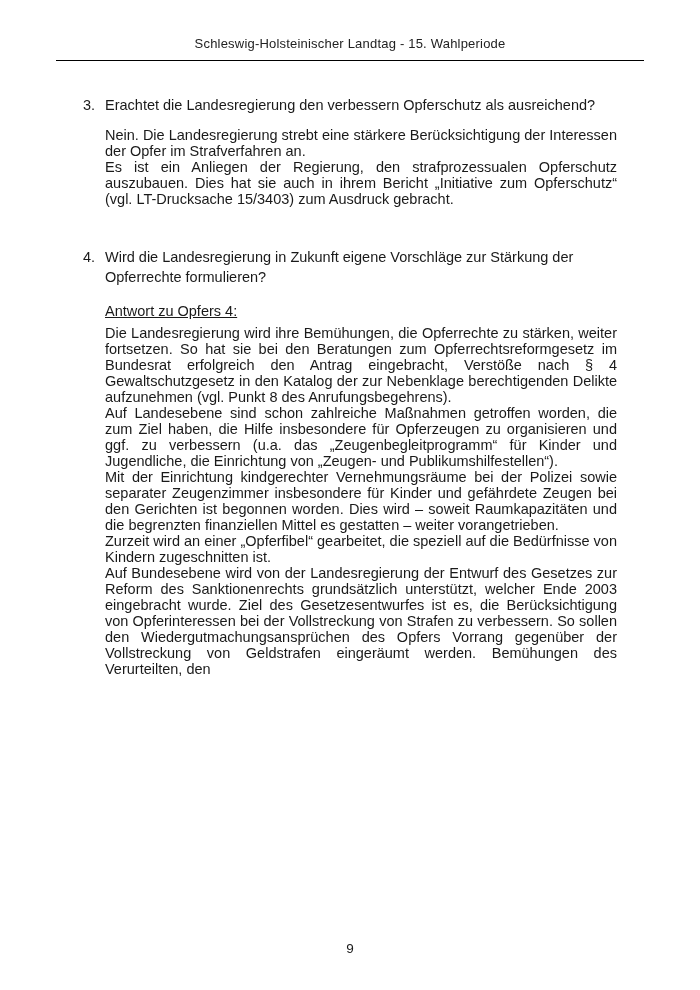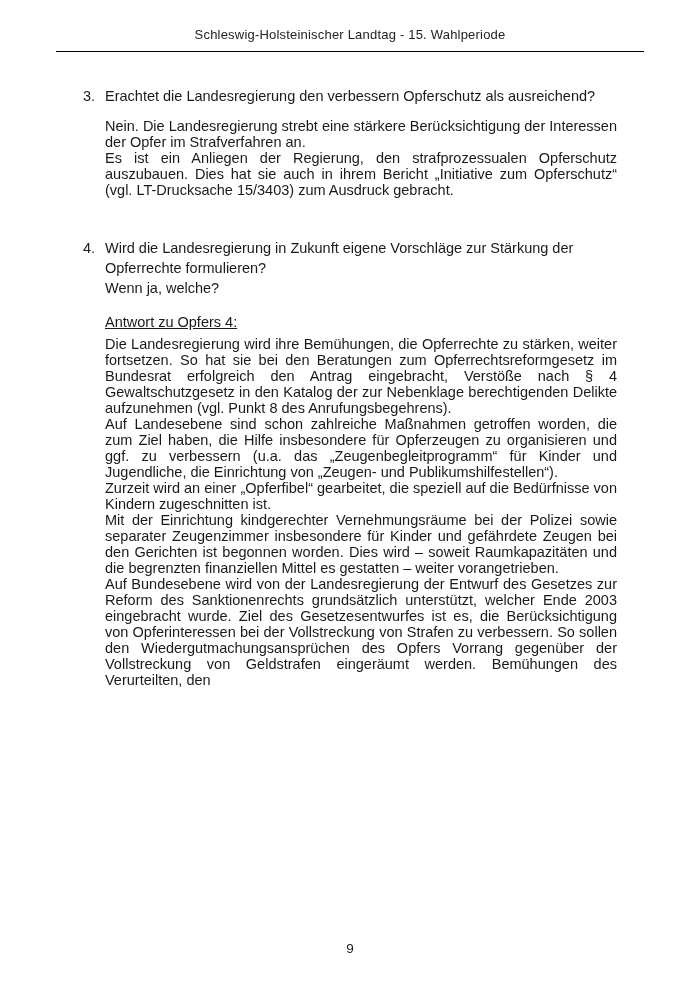--- a/index.html
+++ b/index.html
@@ -17,21 +17,21 @@
     position: relative;
     width: 700px;
     height: 990px;
     margin: 0 auto;
     background: #ffffff;
     overflow: hidden;
   }
 
   
   .page-header {
-    padding-top: 27px;
+    padding-top: 36px;
   }
   .header-title {
     text-align: center;
     font-size: 13px;
     color: #222222;
     letter-spacing: 0.2px;
   }
   .header-rule {
     border: none;
     border-top: 1px solid #000000;
@@ -114,29 +114,28 @@
         <p class="body-par">Nein. Die Landesregierung strebt eine stärkere Berücksichtigung der Interessen der Opfer im Strafverfahren an.</p>
         <p class="body-par">Es ist ein Anliegen der Regierung, den strafprozessualen Opferschutz auszubauen. Dies hat sie auch in ihrem Bericht „Initiative zum Opferschutz“ (vgl. LT-Drucksache 15/3403) zum Ausdruck gebracht.</p>
       </div>
     </section>
 
     <section class="qa-section">
       <div class="question-row">
         <span class="q-num">4.</span>
         <span class="q-body">
           <span>Wird die Landesregierung in Zukunft eigene Vorschläge zur Stärkung der Opferrechte formulieren?</span>
-          <div class="q-followup">Wenn ja, welche?</div>
         </span>
       </div>
       <div class="answer-block">
         <p class="answer-label">Antwort zu Opfers 4:</p>
         <p class="body-par">Die Landesregierung wird ihre Bemühungen, die Opferrechte zu stärken, weiter fortsetzen. So hat sie bei den Beratungen zum Opferrechtsreformgesetz im Bundesrat erfolgreich den Antrag eingebracht, Verstöße nach § 4 Gewaltschutzgesetz in den Katalog der zur Nebenklage berechtigenden Delikte aufzunehmen (vgl. Punkt 8 des Anrufungsbegehrens).</p>
         <p class="body-par">Auf Landesebene sind schon zahlreiche Maßnahmen getroffen worden, die zum Ziel haben, die Hilfe insbesondere für Opferzeugen zu organisieren und ggf. zu verbessern (u.a. das „Zeugenbegleitprogramm“ für Kinder und Jugendliche, die Einrichtung von „Zeugen- und Publikumshilfestellen“).</p>
+        <p class="body-par">Mit der Einrichtung kindgerechter Vernehmungsräume bei der Polizei sowie separater Zeugenzimmer insbesondere für Kinder und gefährdete Zeugen bei den Gerichten ist begonnen worden. Dies wird – soweit Raumkapazitäten und die begrenzten finanziellen Mittel es gestatten – weiter vorangetrieben.</p>
         <p class="body-par">Zurzeit wird an einer „Opferfibel“ gearbeitet, die speziell auf die Bedürfnisse von Kindern zugeschnitten ist.</p>
-        <p class="body-par">Mit der Einrichtung kindgerechter Vernehmungsräume bei der Polizei sowie separater Zeugenzimmer insbesondere für Kinder und gefährdete Zeugen bei den Gerichten ist begonnen worden. Dies wird – soweit Raumkapazitäten und die begrenzten finanziellen Mittel es gestatten – weiter vorangetrieben.</p>
         <p class="body-par">Auf Bundesebene wird von der Landesregierung der Entwurf des Gesetzes zur Reform des Sanktionenrechts grundsätzlich unterstützt, welcher Ende 2003 eingebracht wurde. Ziel des Gesetzesentwurfes ist es, die Berücksichtigung von Opferinteressen bei der Vollstreckung von Strafen zu verbessern. So sollen den Wiedergutmachungsansprüchen des Opfers Vorrang gegenüber der Vollstreckung von Geldstrafen eingeräumt werden. Bemühungen des Verurteilten, den</p>
       </div>
     </section>
 
   </main>
 
   <footer class="page-footer">
     <span>9</span>
   </footer>
 

